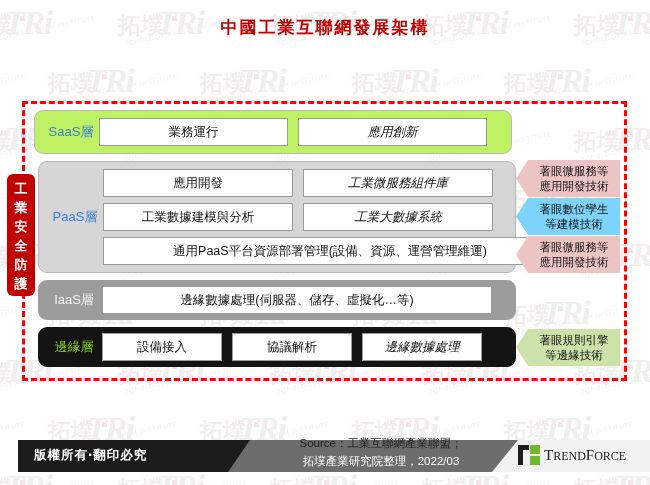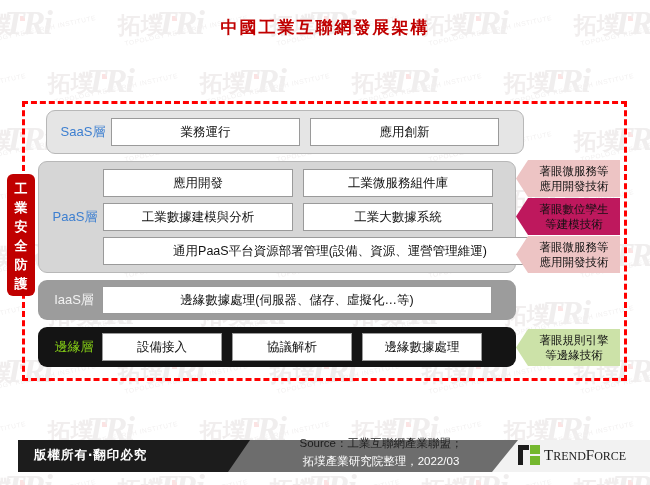--- a/index.html
+++ b/index.html
@@ -65,26 +65,26 @@
   .layer-label{
     width:56px;flex:0 0 56px;text-align:center;
     font-size:13px;font-weight:normal;
   }
   .cell{
     background:#ffffff;border:1px solid #9a9a9a;
     height:28px;line-height:26px;text-align:center;
     font-size:12.5px;color:#111111;box-sizing:border-box;
     margin-right:10px;
   }
-  .cell.last{margin-right:16px;}
+  .cell.last{margin-right:16px;font-style:italic;}
 
   
   #saas-layer{
-    left:46px;top:110px;width:478px;height:44px;
-    background:#e5e5e5;border:1px solid #b8b8b8;border-radius:9px;
+    left:34px;top:110px;width:478px;height:44px;
+    background:#bef264;border:1px solid #b8b8b8;border-radius:9px;
     padding:0 8px;
   }
   #saas-layer .layer-label{color:#3d7fd0;}
   #saas-layer .cell{width:190px;}
 
   
   #paas-layer{
     left:38px;top:161px;width:478px;height:112px;
     background:#d6d6d6;border:1px solid #b8b8b8;border-radius:9px;
     padding:0 8px;
@@ -112,21 +112,21 @@
   #edge-layer .cell{width:120px;}
 
   
   .anno{
     position:absolute;z-index:5;box-sizing:border-box;
     font-size:11.5px;color:#111111;text-align:center;
     line-height:15px;padding-left:12px;
     display:flex;align-items:center;justify-content:center;
   }
   .anno-pink{background:#edc4c4;clip-path:polygon(12px 0,100% 0,100% 100%,12px 100%,0 50%);}
-  .anno-green{background:#be185d;clip-path:polygon(12px 0,100% 0,100% 100%,12px 100%,0 50%);}
+  .anno-green{background:#7dd3fc;clip-path:polygon(12px 0,100% 0,100% 100%,12px 100%,0 50%);}
   .anno-lgreen{background:#ccE2a8;clip-path:polygon(12px 0,100% 0,100% 100%,12px 100%,0 50%);}
   #anno-1{left:516px;top:160px;width:104px;height:37px;}
   #anno-2{left:516px;top:198px;width:104px;height:37px;}
   #anno-3{left:516px;top:236px;width:104px;height:37px;}
   #anno-4{left:516px;top:329px;width:104px;height:37px;}
 
   
   #footer{position:absolute;left:0;top:436px;width:650px;height:40px;z-index:8;}
   #footer-black{
     position:absolute;left:18px;top:4px;width:392px;height:32px;

